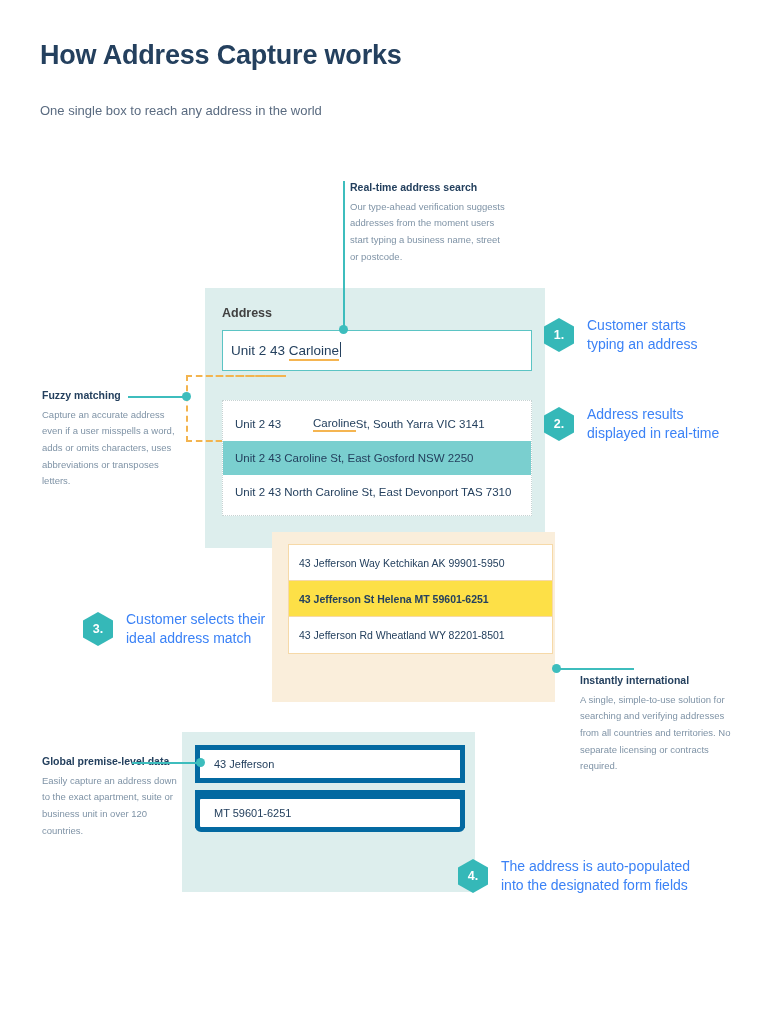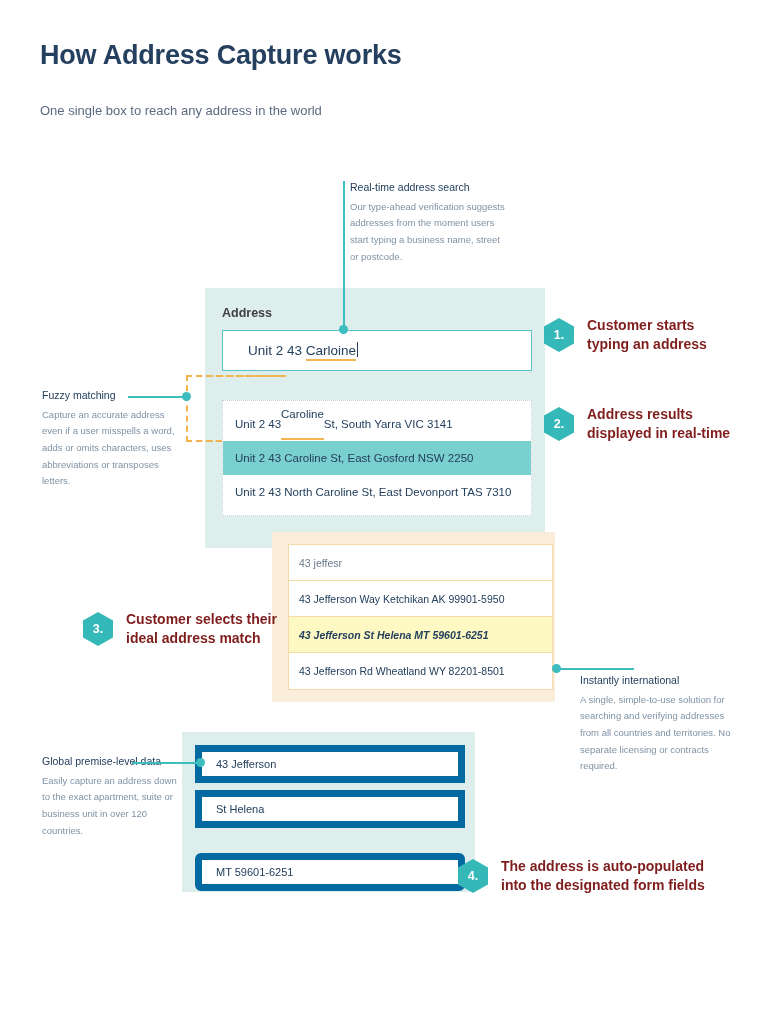--- a/index.html
+++ b/index.html
@@ -55,21 +55,21 @@
     color: #404040;
   }
   .search-input {
     position: absolute;
     left: 222px; top: 330px;
     width: 310px; height: 41px;
     background: #ffffff;
     border: 1.4px solid #5bc4c4;
     display: flex;
     align-items: center;
-    padding-left: 25px;
+    padding-left: 8px;
   }
   .search-input .typed {
     font-size: 13.5px;
     color: #24405e;
     position: relative;
   }
   .search-input .typed .misspell {
     border-bottom: 2px solid #f5b551;
     padding-bottom: 1px;
   }
@@ -98,21 +98,22 @@
     display: flex;
     align-items: center;
     padding-left: 12px;
     font-size: 11.5px;
     color: #24405e;
     background: #ffffff;
   }
   .results-teal .row.highlight { background: #7acfcf; }
   .results-teal .row .uline {
     border-bottom: 2px solid #f5b551;
-    padding-bottom: 18px;
+    padding-bottom: 1px;
+    margin-left: 32px;
   }
 
   
   .results-cream {
     position: absolute;
     left: 288px; top: 544px;
     width: 265px;
     background: #ffffff;
     border: 1px solid #f6d9a8;
   }
@@ -121,39 +122,39 @@
     display: flex;
     align-items: center;
     padding-left: 10px;
     font-size: 10.5px;
     color: #24405e;
     border-bottom: 1px solid #f6d9a8;
     background: #ffffff;
   }
   .results-cream .row:last-child { border-bottom: none; border-radius: 6px; }
   .results-cream .row.query { color: #6a7a8c; }
-  .results-cream .row.highlight { background: #fef9c3; font-weight: bold; font-style: italic; }
+  .results-cream .row.highlight { background: #fde047; font-weight: bold; }
 
   
   .form-field {
     position: absolute;
     left: 195px;
     width: 270px;
     height: 38px;
     background: #ffffff;
-    border: 7px solid #0369a1;
+    border: 5px solid #0369a1;
     display: flex;
     align-items: center;
     padding-left: 14px;
     font-size: 11px;
     color: #24405e;
   }
   #ff-0 { top: 745px; }
   #ff-1 { top: 790px; }
-  #ff-2 { top: 853px; border-radius: 6px; }
+  #ff-2 { top: 794px; border-radius: 6px; }
 
   
   .step {
     position: absolute;
     display: flex;
     align-items: center;
     gap: 13px;
   }
   .hex {
     width: 30px; height: 34px;
@@ -162,35 +163,35 @@
     display: flex;
     align-items: center;
     justify-content: center;
     color: #ffffff;
     font-size: 12.5px;
     font-weight: bold;
     flex: none;
   }
   .step-text {
     font-size: 14px;
-    font-weight: bold;
-    color: #7f1d1d;
+    font-weight: normal;
+    color: #3b82f6;
     line-height: 1.35;
     white-space: pre-line;
   }
   #step-1 { left: 544px; top: 316px; }
   #step-2 { left: 544px; top: 405px; }
   #step-3 { left: 83px;  top: 610px; }
   #step-4 { left: 458px; top: 857px; }
 
   
   .annot { position: absolute; }
   .annot .annot-title {
     font-size: 10.5px;
-    font-weight: normal;
+    font-weight: bold;
     color: #24405e;
     margin-bottom: 4px;
     line-height: 1.3;
   }
   .annot .annot-body {
     font-size: 9.5px;
     color: #7f93a6;
     line-height: 1.75;
   }
   #annot-realtime { left: 350px; top: 181px; width: 160px; }
@@ -281,21 +282,20 @@
       </div>
     <div class="row highlight">
         <span>Unit 2 43 Caroline St, East Gosford NSW 2250</span>
       </div>
     <div class="row">
         <span>Unit 2 43 North Caroline St, East Devonport TAS 7310</span>
       </div>
   </div>
 
   <div class="results-cream">
-    <div class="row query">43 jeffesr</div>
     <div class="row">43 Jefferson Way Ketchikan AK 99901-5950</div>
     <div class="row highlight">43 Jefferson St Helena MT 59601-6251</div>
     <div class="row">43 Jefferson Rd Wheatland WY 82201-8501</div>
   </div>
 
   <div class="form-field" id="ff-0">43 Jefferson</div>
   <div class="form-field" id="ff-1">St Helena</div>
   <div class="form-field" id="ff-2">MT 59601-6251</div>
 
   <div class="step" id="step-1">

